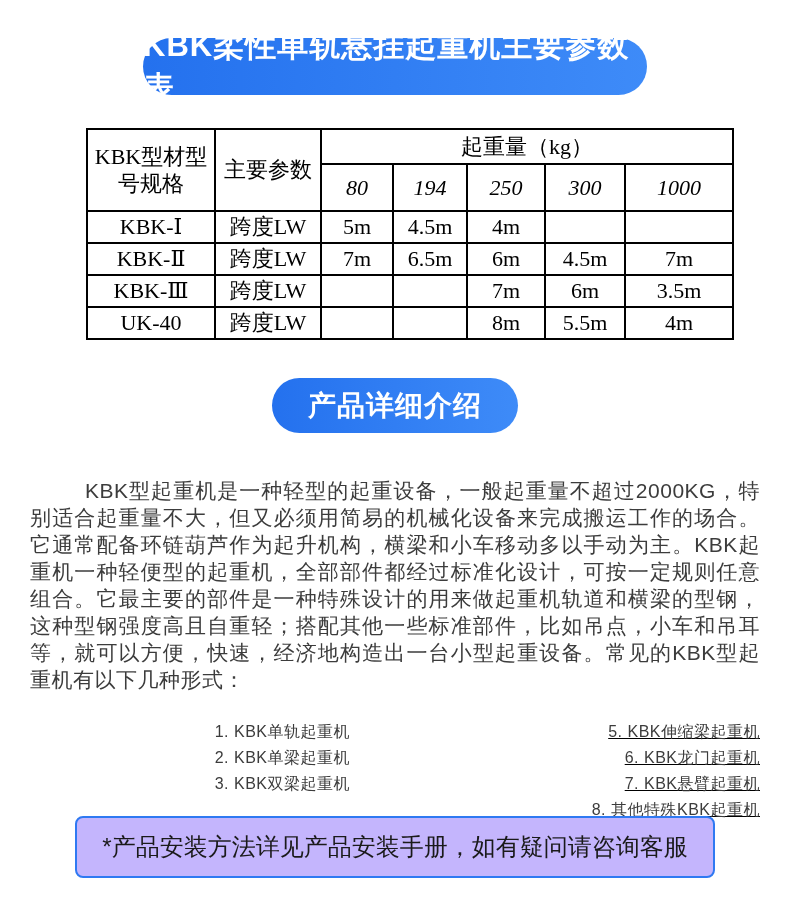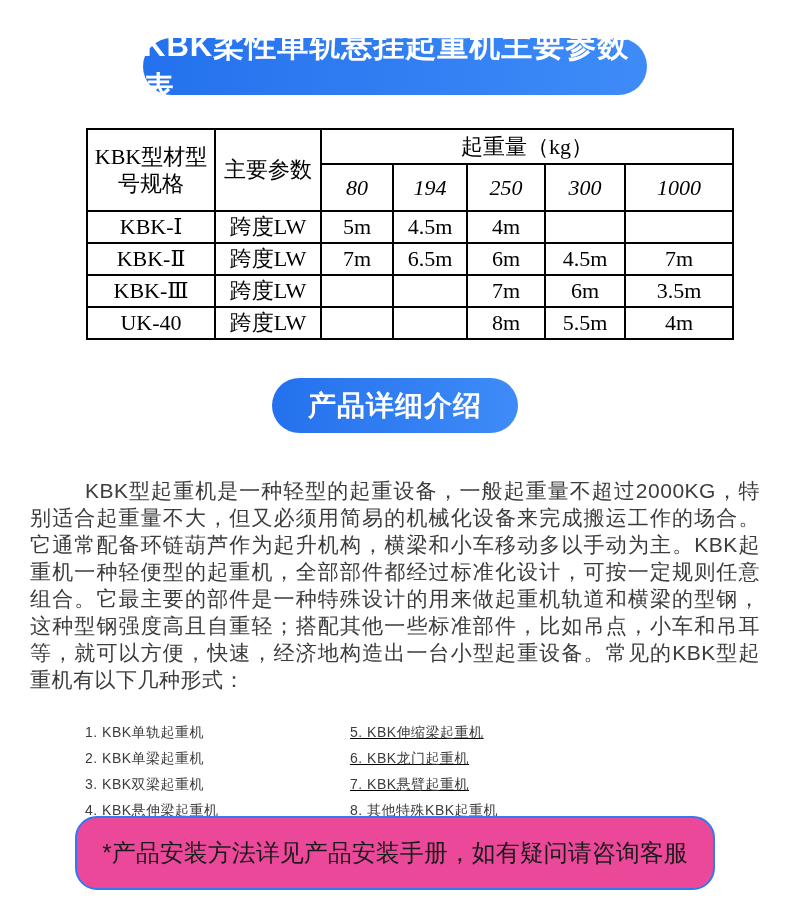--- a/index.html
+++ b/index.html
@@ -92,42 +92,43 @@
     margin: 26px 30px 0 30px;
   }
   .type-col {
     list-style: none;
     margin: 0;
     padding: 0;
   }
   .type-col.left  { width: 320px; padding-left: 55px; box-sizing: border-box; }
   .type-col.right { flex: 1; text-decoration: underline; }
   .type-col li {
-    font-size: 14px;
+    font-size: 16px;
     line-height: 26px;
     color: #3c3c3c;
     letter-spacing: 0.5px;
+    text-align: right;
   }
 
   
   .footer-box {
     position: absolute;
     left: 75px;
     top: 816px;
     width: 640px;
-    height: 74px;
+    height: 62px;
     box-sizing: border-box;
     border: 2px solid #2f79f2;
-    border-radius: 22px;
+    border-radius: 8px;
     display: flex;
     align-items: center;
     justify-content: center;
     font-size: 24px;
     color: #1a1a1a;
-    background: #ec4899;
+    background: #c4b5fd;
   }
 </style>
 </head>
 <body>
 
 <div class="pill main-banner">
   <span>KBK柔性单轨悬挂起重机主要参数表</span>
 </div>
 
 <div class="spec-table-wrap">
@@ -198,21 +199,20 @@
   <span>产品详细介绍</span>
 </div>
 
 <p class="intro-para">KBK型起重机是一种轻型的起重设备，一般起重量不超过2000KG，特别适合起重量不大，但又必须用简易的机械化设备来完成搬运工作的场合。它通常配备环链葫芦作为起升机构，横梁和小车移动多以手动为主。KBK起重机一种轻便型的起重机，全部部件都经过标准化设计，可按一定规则任意组合。它最主要的部件是一种特殊设计的用来做起重机轨道和横梁的型钢，这种型钢强度高且自重轻；搭配其他一些标准部件，比如吊点，小车和吊耳等，就可以方便，快速，经济地构造出一台小型起重设备。常见的KBK型起重机有以下几种形式：</p>
 
 <div class="type-lists">
   <ul class="type-col left">
     <li>1. KBK单轨起重机</li>
     <li>2. KBK单梁起重机</li>
     <li>3. KBK双梁起重机</li>
-    <li>4. KBK悬伸梁起重机</li>
   </ul>
   <ul class="type-col right">
     <li>5. KBK伸缩梁起重机</li>
     <li>6. KBK龙门起重机</li>
     <li>7. KBK悬臂起重机</li>
     <li>8. 其他特殊KBK起重机</li>
   </ul>
 </div>
 
 <div class="footer-box">

